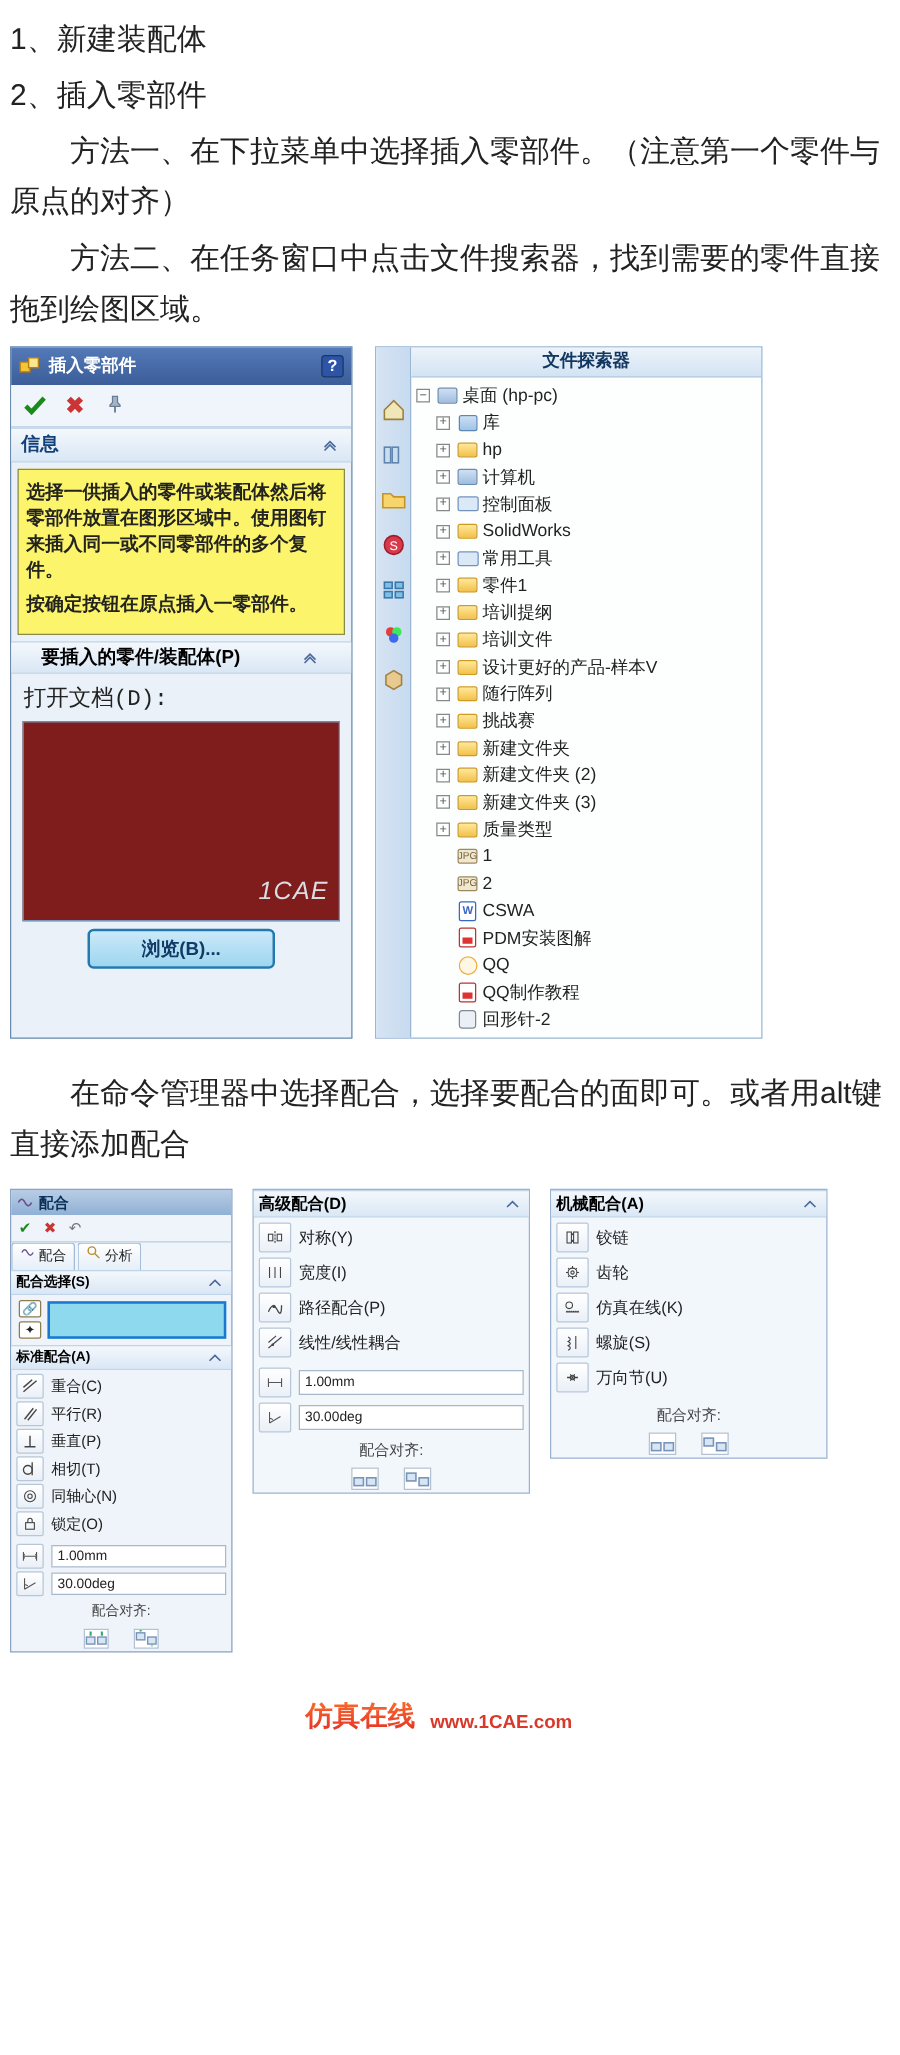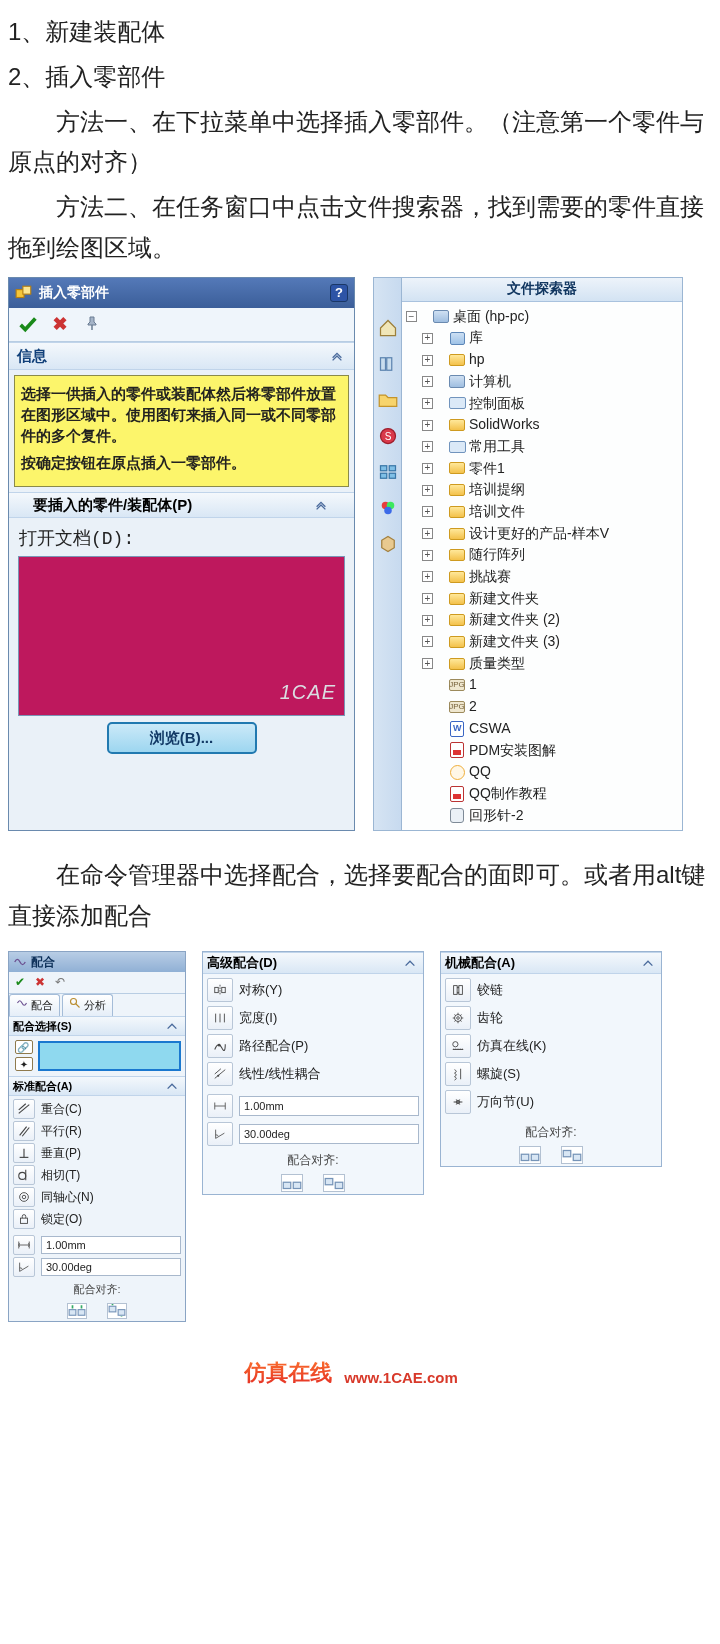--- a/index.html
+++ b/index.html
@@ -3,50 +3,50 @@
 <meta charset="utf-8">
 <style>
   *{box-sizing:border-box;margin:0;padding:0;font-family:"Microsoft YaHei","SimSun",sans-serif;}
   body{width:720px;background:#fff;color:#222;font-size:24px;line-height:1.7;}
   .doc{padding:8px 8px 0 8px;}
   .step{margin:4px 0 4px 0;}
   .indent{text-indent:2em;}
 
   
   .row1{display:flex;gap:18px;padding:4px 8px;}
-  .panel-insert{width:347px;border:1px solid #6a8aae;background:#eaf1f8;font-size:14px;}
+  .panel-insert{width:274px;border:1px solid #6a8aae;background:#eaf1f8;font-size:14px;}
   .titlebar{height:30px;background:linear-gradient(#5479b8,#3b5e99);display:flex;align-items:center;padding:0 6px;color:#fff;font-weight:bold;}
   .titlebar .icon16{width:18px;height:18px;margin-right:6px;display:flex;align-items:center;justify-content:center;}
   .spacer{flex:1;}
   .helpq{width:18px;height:18px;background:#2d54a6;border:1px solid #1a3766;color:#fff;display:flex;align-items:center;justify-content:center;font-size:13px;border-radius:3px;}
   .okrow{height:34px;display:flex;align-items:center;padding:0 8px;gap:10px;background:#eff5fb;border-bottom:1px solid #b8cde3;}
   .okrow .okbtn,.okrow .nobtn,.okrow .pinbtn{width:22px;height:22px;display:flex;align-items:center;justify-content:center;}
   .okrow .okbtn svg path{stroke:#1a8a1a;stroke-width:4;fill:none;}
   .okrow .nobtn{color:#c33;font-weight:bold;font-size:18px;}
   .okrow .pinbtn{color:#6b7c93;font-size:16px;}
   .section-head{height:28px;background:linear-gradient(#f4f8fc,#d9e7f5);border-top:1px solid #c0d4ea;border-bottom:1px solid #c0d4ea;display:flex;align-items:center;padding:0 8px;font-weight:bold;font-size:15px;color:#11407a;}
   .chev{width:18px;height:18px;display:flex;align-items:center;justify-content:center;}
   .yellowbox{margin:5px;background:#fcf56b;border:1px solid #8a8a4a;padding:7px 6px;font-size:15px;line-height:1.4;color:#232320;}
   .yellowbox p{margin-bottom:6px;font-weight:bold;}
   .section-head2{height:26px;background:linear-gradient(#f4f8fc,#d9e7f5);border-top:1px solid #c0d4ea;border-bottom:1px solid #c0d4ea;display:flex;align-items:center;padding:0 24px;font-weight:bold;font-size:15px;color:#000;}
   .open-label{font-size:18px;padding:6px 8px 2px 10px;font-family:Liberation Mono, monospace;}
-  .listbox{margin:0 9px 6px 9px;height:160px;background:#be185d;border:1px solid #7a95b6;position:relative;text-decoration:underline;}
+  .listbox{margin:0 9px 6px 9px;height:160px;background:#7f1d1d;border:1px solid #7a95b6;position:relative;text-decoration:underline;}
   .watermark{position:absolute;right:8px;bottom:6px;color:#dadee2;font-size:20px;font-style:italic;letter-spacing:1px;}
   .browse-btn{display:block;margin:4px auto 10px auto;width:150px;height:32px;background:linear-gradient(#cbe9f8,#9dd6f0);border:2px solid #2179b0;border-radius:5px;font-size:15px;font-weight:bold;color:#123a66;cursor:pointer;}
 
   
   .panel-explorer{width:310px;border:1px solid #9bb6d3;background:#fdfefe;display:flex;font-size:14px;}
   .sidebar{width:28px;background:linear-gradient(90deg,#d6e4f3,#c7daef);border-right:1px solid #9bb6d3;display:flex;flex-direction:column;align-items:center;padding-top:40px;gap:16px;}
   .sidebar .sb-ic{width:20px;height:20px;display:flex;align-items:center;justify-content:center;font-size:15px;}
   .fe-main{flex:1;overflow:hidden;}
   .fe-title{height:24px;background:linear-gradient(#edf3fa,#d3e3f3);display:flex;align-items:center;justify-content:center;font-weight:bold;font-size:14px;color:#113660;border-bottom:1px solid #a9c2de;}
   .tree{padding:4px 2px;font-size:14px;line-height:1.55;}
   .tree .node{display:flex;align-items:center;white-space:nowrap;}
   .tree .tgl{width:11px;height:11px;border:1px solid #888;display:inline-flex;align-items:center;justify-content:center;font-size:10px;line-height:1;color:#555;margin-right:3px;background:#fff;}
-  .tree .ic{width:18px;height:16px;margin:0 3px 0 12px;display:inline-flex;align-items:center;justify-content:center;}
+  .tree .ic{width:18px;height:16px;margin:0 3px 0 2px;display:inline-flex;align-items:center;justify-content:center;}
   .folder-ic{width:16px;height:12px;background:linear-gradient(#ffe89a,#f3c14b);border:1px solid #ce9a1f;border-radius:2px;}
   .pdf-ic{width:14px;height:16px;background:#fff;border:1px solid #b33;border-radius:2px;position:relative;}
   .pdf-ic::after{content:"";position:absolute;left:2px;right:2px;bottom:2px;height:5px;background:#d33;}
   .doc-ic{width:14px;height:16px;background:#fff;border:1px solid #3a66c4;border-radius:2px;position:relative;}
   .doc-ic::after{content:"W";position:absolute;left:2px;top:0;font-size:9px;color:#3a66c4;font-weight:bold;}
   .img-ic{width:16px;height:12px;background:#efe7cf;border:1px solid #9c8a5c;border-radius:2px;display:flex;align-items:center;justify-content:center;font-size:8px;color:#77623a;}
   .pc-ic{width:16px;height:13px;border:1px solid #6a8ab0;background:linear-gradient(#cfe0f2,#9fbee0);border-radius:2px;}
   .lib-ic{width:15px;height:13px;background:linear-gradient(#ccdff3,#9fc3e7);border:1px solid #5d87b8;border-radius:2px;}
   .cp-ic{width:17px;height:12px;background:#dbe9f7;border:1px solid #7194bd;border-radius:2px;}
   .qq-ic{width:15px;height:15px;border:1px solid #efae3a;border-radius:50%;background:#fff7e6;}

